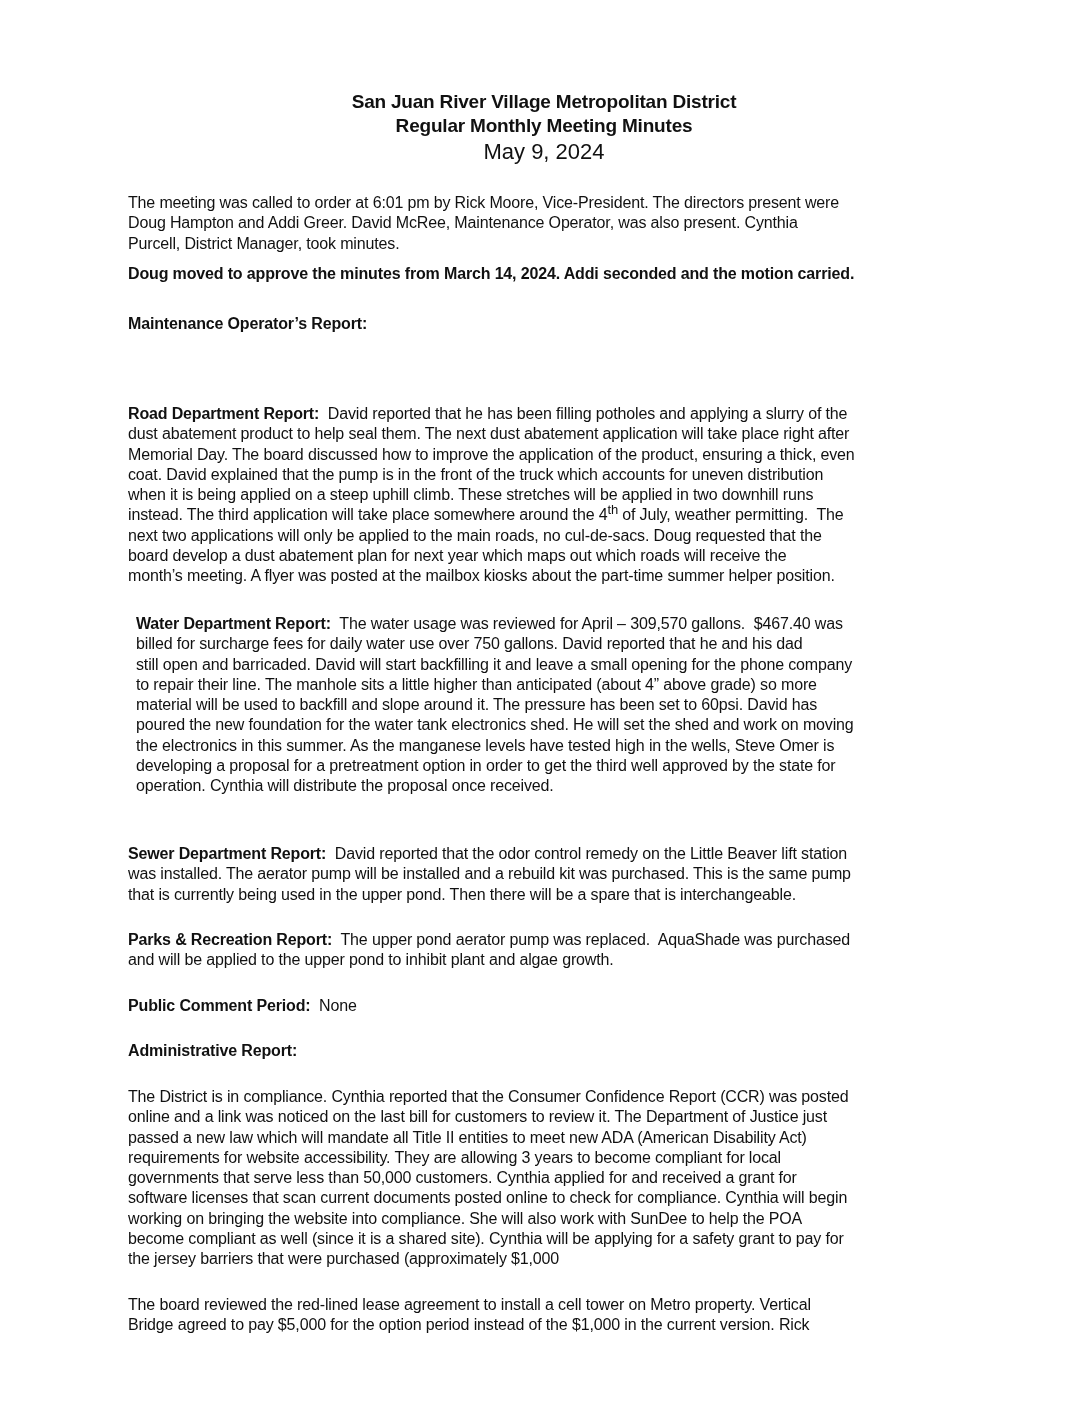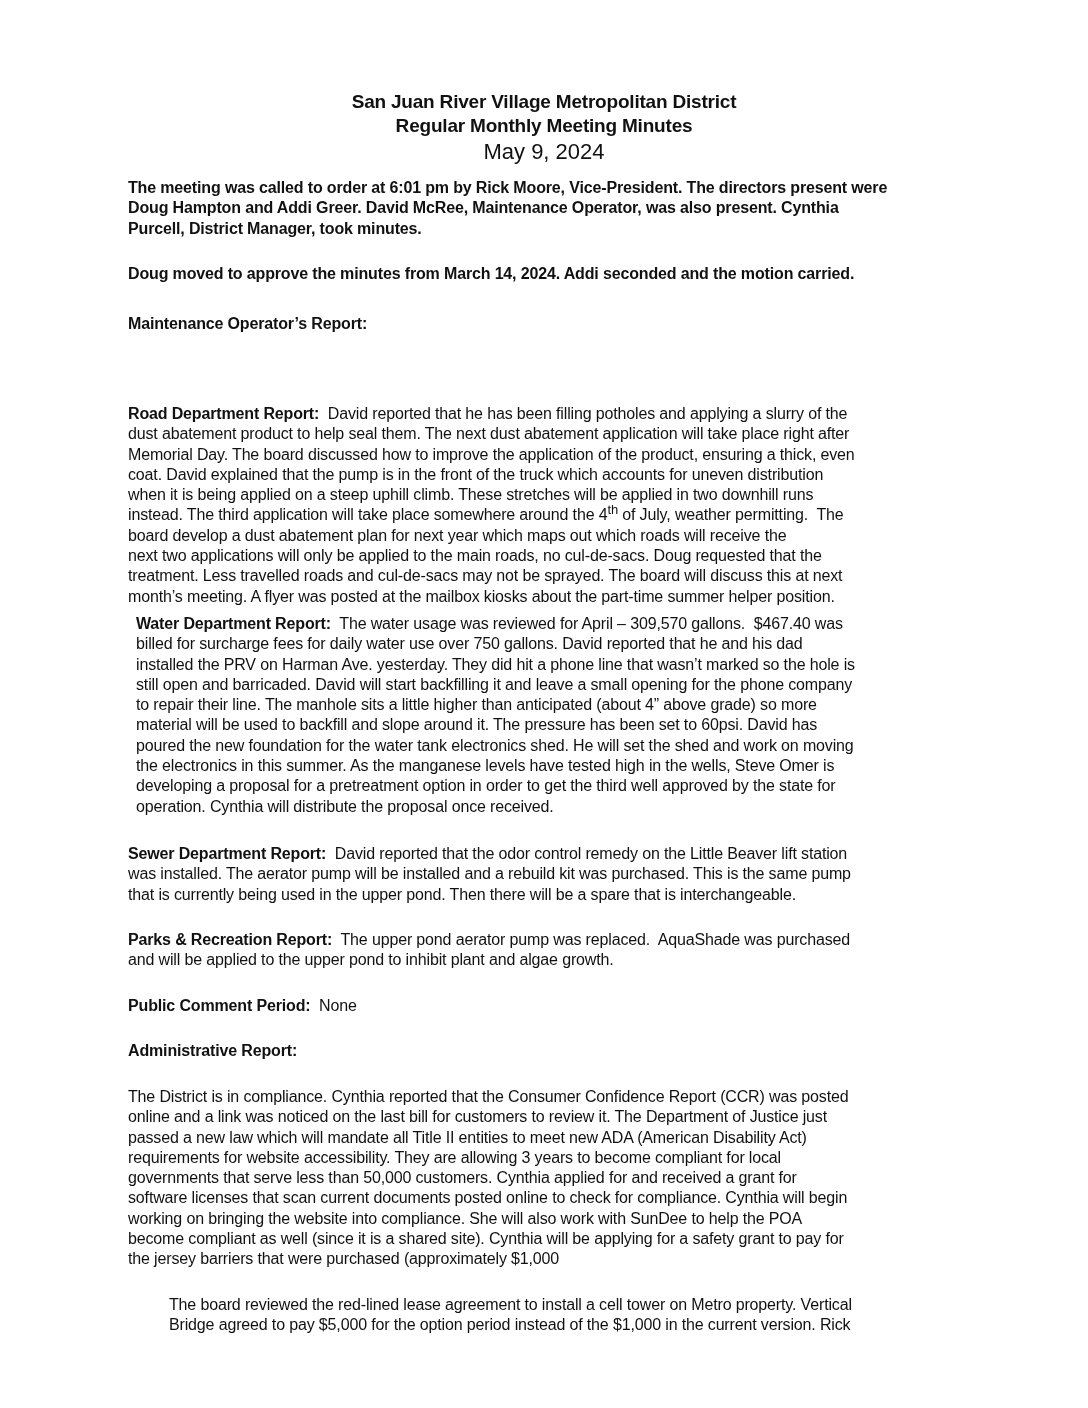--- a/index.html
+++ b/index.html
@@ -24,51 +24,49 @@
 <body>
 
 <div class="page">
 
   <div class="title-block">
     <div class="title-line">San Juan River Village Metropolitan District</div>
     <div class="title-line">Regular Monthly Meeting Minutes</div>
     <div class="date-line">May 9, 2024</div>
   </div>
 
-  <div class="para" style="top:178px;font-weight:bold;">
+  <div class="para" style="top:193px;">
     <span class="line">The meeting was called to order at 6:01 pm by Rick Moore, Vice-President.  The directors present were</span>
     <span class="line">Doug Hampton and Addi Greer.  David McRee, Maintenance Operator, was also present.  Cynthia</span>
     <span class="line">Purcell, District Manager, took minutes.</span>
   </div>
 
   <div class="para" style="top:264px;font-weight:bold;">
     <span class="line">Doug moved to approve the minutes from March 14, 2024.  Addi seconded and the motion carried.</span>
   </div>
 
   <div class="para" style="top:314px;">
     <span class="line lbl">Maintenance Operator’s Report:</span>
   </div>
 
   <div class="para" style="top:364px;margin-top:40px;">
     <span class="line"><span class="lbl">Road Department Report:</span><span style="white-space:pre;">  David reported that he has been filling potholes and applying a slurry of the</span></span>
     <span class="line">dust abatement product to help seal them.  The next dust abatement application will take place right after</span>
     <span class="line">Memorial Day.  The board discussed how to improve the application of the product, ensuring a thick, even</span>
     <span class="line">coat.  David explained that the pump is in the front of the truck which accounts for uneven distribution</span>
     <span class="line">when it is being applied on a steep uphill climb.  These stretches will be applied in two downhill runs</span>
     <span class="line"><span>instead.  The third application will take place somewhere around the 4</span><sup>th</sup><span style="white-space:pre;"> of July, weather permitting.  The</span></span>
+    <span class="line">next two applications will only be applied to the main roads, no cul-de-sacs.  Doug requested that the</span>
     <span class="line">board develop a dust abatement plan for next year which maps out which roads will receive the</span>
-    <span class="line">next two applications will only be applied to the main roads, no cul-de-sacs.  Doug requested that the</span>
-    <span class="line">treatment.  Less travelled roads and cul-de-sacs may not be sprayed.  The board will discuss this at next</span>
     <span class="line">month’s meeting.  A flyer was posted at the mailbox kiosks about the part-time summer helper position.</span>
   </div>
 
   <div class="para" style="top:614px;margin-left:8px;">
     <span class="line"><span class="lbl">Water Department Report:</span><span style="white-space:pre;">  The water usage was reviewed for April – 309,570 gallons.  $467.40 was</span></span>
     <span class="line">billed for surcharge fees for daily water use over 750 gallons.  David reported that he and his dad</span>
-    <span class="line">installed the PRV on Harman Ave. yesterday.  They did hit a phone line that wasn’t marked so the hole is</span>
     <span class="line">still open and barricaded. David will start backfilling it and leave a small opening for the phone company</span>
     <span class="line">to repair their line.  The manhole sits a little higher than anticipated (about 4” above grade) so more</span>
     <span class="line">material will be used to backfill and slope around it.  The pressure has been set to 60psi.  David has</span>
     <span class="line">poured the new foundation for the water tank electronics shed.  He will set the shed and work on moving</span>
     <span class="line">the electronics in this summer.  As the manganese levels have tested high in the wells, Steve Omer is</span>
     <span class="line">developing a proposal for a pretreatment option in order to get the third well approved by the state for</span>
     <span class="line">operation.  Cynthia will distribute the proposal once received.</span>
   </div>
 
   <div class="para" style="top:844px;">
@@ -95,18 +93,18 @@
     <span class="line">online and a link was noticed on the last bill for customers to review it.  The Department of Justice just</span>
     <span class="line">passed a new law which will mandate all Title II entities to meet new ADA (American Disability Act)</span>
     <span class="line">requirements for website accessibility.  They are allowing 3 years to become compliant for local</span>
     <span class="line">governments that serve less than 50,000 customers.  Cynthia applied for and received a grant for</span>
     <span class="line">software licenses that scan current documents posted online to check for compliance.  Cynthia will begin</span>
     <span class="line">working on bringing the website into compliance.  She will also work with SunDee to help the POA</span>
     <span class="line">become compliant as well (since it is a shared site).  Cynthia will be applying for a safety grant to pay for</span>
     <span class="line">the jersey barriers that were purchased (approximately $1,000</span>
   </div>
 
-  <div class="para" style="top:1295px;margin-left:41px;">
+  <div class="para" style="top:1295px;">
     <span class="line">The board reviewed the red-lined lease agreement to install a cell tower on Metro property.  Vertical</span>
     <span class="line">Bridge agreed to pay $5,000 for the option period instead of the $1,000 in the current version.  Rick</span>
   </div>
 
 </div>
 
 </body></html>

